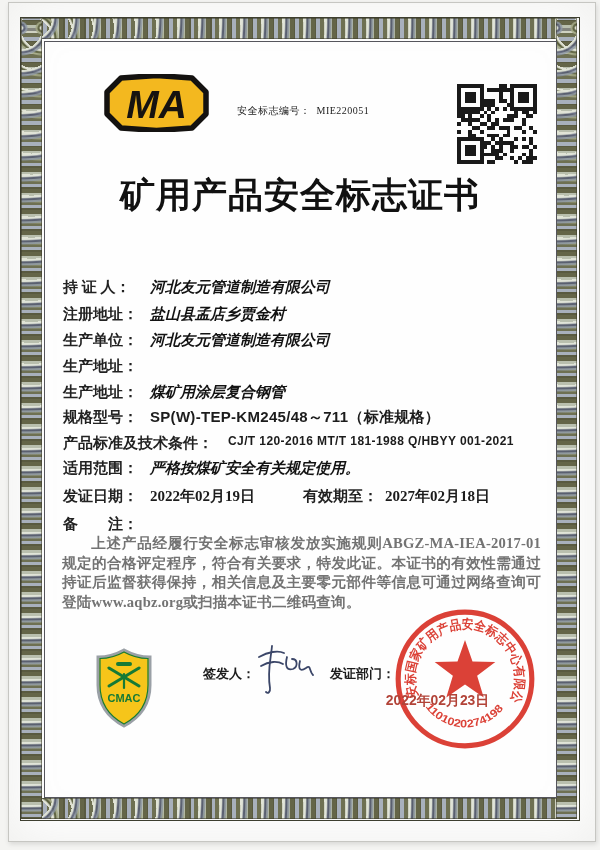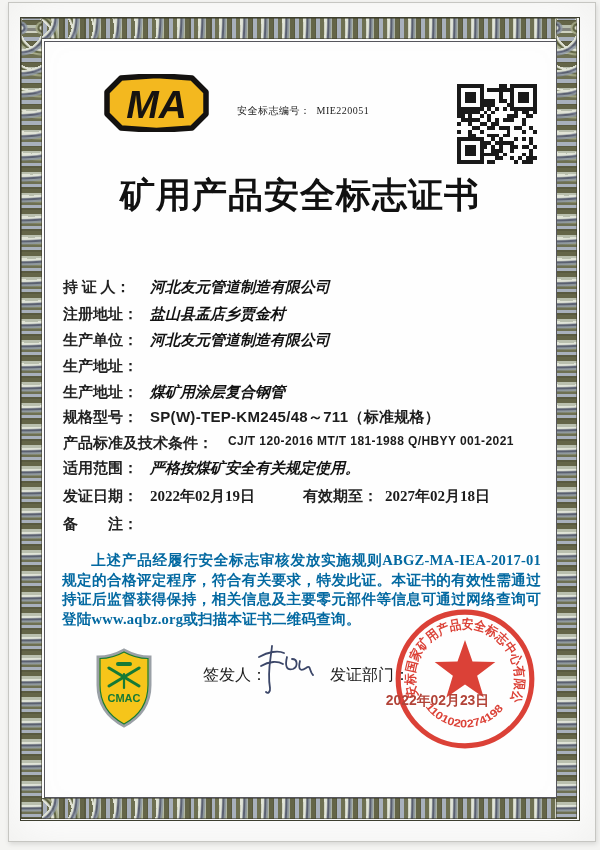--- a/index.html
+++ b/index.html
@@ -45,24 +45,24 @@
   .frow{position:absolute;left:63px;width:490px;font-size:15px;white-space:nowrap;margin-top:32px;}
   .flabel{display:inline-block;font-weight:600;color:#222;}
   .fvalue{position:absolute;left:87px;top:0;font-weight:600;}
   .fvalue.wide{left:165px;}
   .kai{font-style:italic;font-weight:600;color:#131313;}
   .spec{font-family:"Liberation Sans","DejaVu Sans",sans-serif;font-weight:bold;letter-spacing:0.3px;}
   .std{font-family:"Liberation Sans","DejaVu Sans",sans-serif;font-weight:700;letter-spacing:0.4px;font-size:12px;}
   .dt{font-weight:600;}
 
   .declaration{
-    left:62px;top:551px;width:479px;font-size:14.6px;line-height:19.6px;
-    font-weight:700;text-align:justify;text-indent:2em;letter-spacing:0.2px;color:#0369a1;
+    left:62px;top:534px;width:479px;font-size:14.6px;line-height:19.6px;
+    font-weight:700;text-align:justify;text-indent:2em;letter-spacing:0.2px;color:#737373;
   }
-  .sig-label{font-size:16px;font-weight:400;}
+  .sig-label{font-size:13px;font-weight:700;}
   .stamp-wrap{left:392px;top:606px;width:146px;height:146px;overflow:visible;}
   svg{display:block;}
 </style>
 </head>
 <body>
 
 <div class="paper-bg"></div>
 
 <div class="frame-outline abs"></div>
 <div class="edge f-top patH abs"></div>

